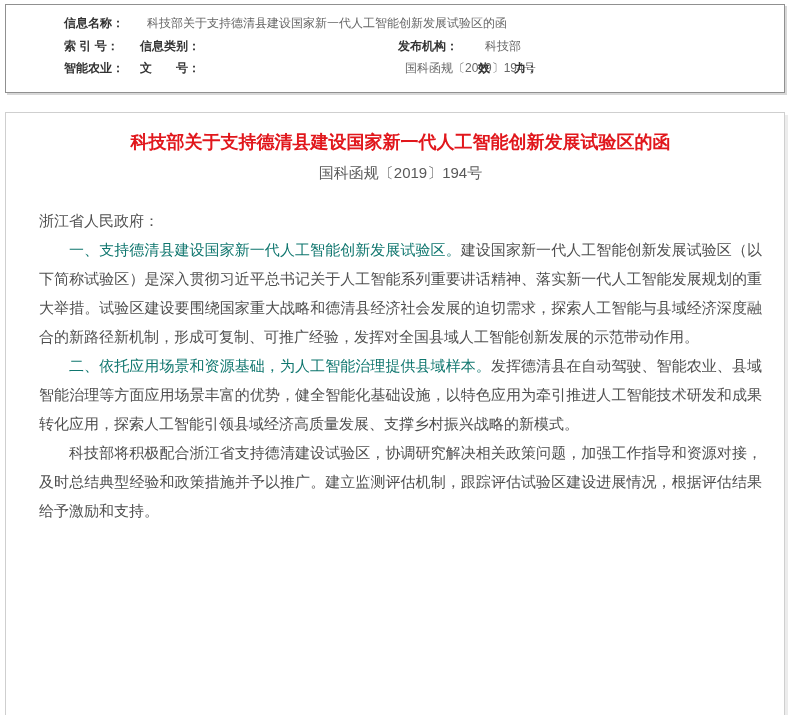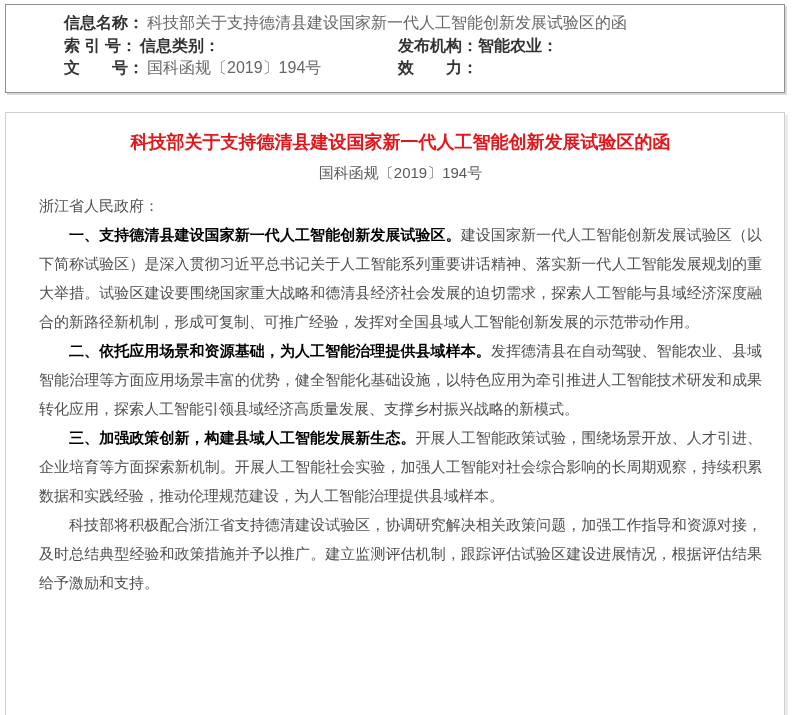--- a/index.html
+++ b/index.html
@@ -27,21 +27,21 @@
     height: 89px;
     background: #ffffff;
     border: 1px solid #909090;
     box-shadow: 2px 2px 0 0 #d8d8d8;
     box-sizing: border-box;
   }
   .meta-grid {
     display: grid;
     grid-template-columns: 76px 258px 80px auto;
     padding: 7px 26px 0 58px;
-    font-size: 16px;
+    font-size: 12px;
     line-height: 22.5px;
   }
   .meta-label {
     font-weight: bold;
     color: #333333;
     white-space: nowrap;
   }
   .meta-value {
     color: #666666;
     padding-left: 7px;
@@ -72,53 +72,54 @@
     color: #e1171c;
   }
   .doc-number {
     margin-top: 8px;
     text-align: center;
     font-size: 15px;
     line-height: 22px;
     color: #595959;
   }
   .doc-text {
-    margin-top: 7px;
+    margin-top: 22px;
     font-size: 15px;
     line-height: 29px;
     color: #4f4f4f;
     text-align: justify;
   }
   .salutation {
     margin: 0;
   }
   .para {
     margin: 0;
     text-indent: 2em;
   }
   .para .lead {
-    font-weight: bold;
-    color: #000000;
+    font-weight: normal;
+    color: #0f766e;
   }
 </style>
 </head>
 <body>
 
 <div class="page">
 
   <div class="meta-box">
     <div class="meta-grid">
 
       <div class="meta-label">信息名称：</div>
       <div class="meta-value span3">科技部关于支持德清县建设国家新一代人工智能创新发展试验区的函</div>
 
       <div class="meta-label">索 引 号：</div>
       <div class="meta-label">信息类别：</div>
 
       <div class="meta-label">发布机构：</div>
+      <div class="meta-value">科技部</div>
       <div class="meta-label">智能农业：</div>
 
       <div class="meta-label">文　　号：</div>
       <div class="meta-value">国科函规〔2019〕194号</div>
       <div class="meta-label">效　　力：</div>
       <div class="meta-value"></div>
     </div>
   </div>
 
   <div class="doc-box">
@@ -126,19 +127,18 @@
     <div class="doc-number">国科函规〔2019〕194号</div>
 
     <div class="doc-text">
       <p class="salutation">浙江省人民政府：</p>
 
 
       <p class="para"><span class="lead">一、支持德清县建设国家新一代人工智能创新发展试验区。</span><span>建设国家新一代人工智能创新发展试验区（以下简称试验区）是深入贯彻习近平总书记关于人工智能系列重要讲话精神、落实新一代人工智能发展规划的重大举措。试验区建设要围绕国家重大战略和德清县经济社会发展的迫切需求，探索人工智能与县域经济深度融合的新路径新机制，形成可复制、可推广经验，发挥对全国县域人工智能创新发展的示范带动作用。</span></p>
 
       <p class="para"><span class="lead">二、依托应用场景和资源基础，为人工智能治理提供县域样本。</span><span>发挥德清县在自动驾驶、智能农业、县域智能治理等方面应用场景丰富的优势，健全智能化基础设施，以特色应用为牵引推进人工智能技术研发和成果转化应用，探索人工智能引领县域经济高质量发展、支撑乡村振兴战略的新模式。</span></p>
 
-      <p class="para"><span class="lead">三、加强政策创新，构建县域人工智能发展新生态。</span><span>开展人工智能政策试验，围绕场景开放、人才引进、企业培育等方面探索新机制。开展人工智能社会实验，加强人工智能对社会综合影响的长周期观察，持续积累数据和实践经验，推动伦理规范建设，为人工智能治理提供县域样本。</span></p>
 
       <p class="para"><span class="lead"></span><span>科技部将积极配合浙江省支持德清建设试验区，协调研究解决相关政策问题，加强工作指导和资源对接，及时总结典型经验和政策措施并予以推广。建立监测评估机制，跟踪评估试验区建设进展情况，根据评估结果给予激励和支持。</span></p>
     </div>
   </div>
 
 </div>
 
 </body></html>

